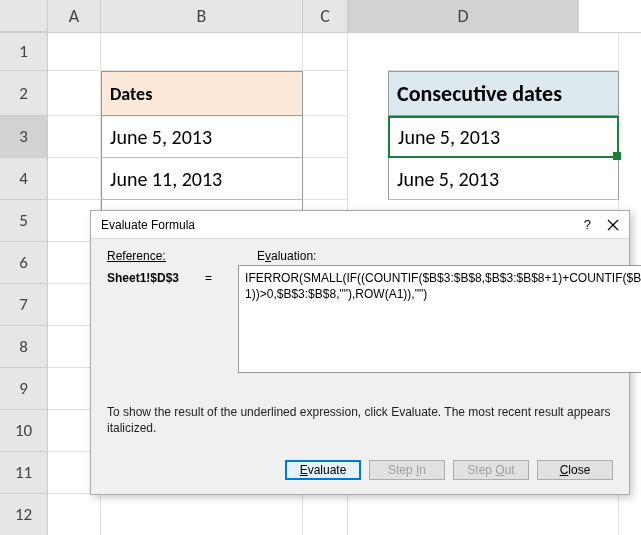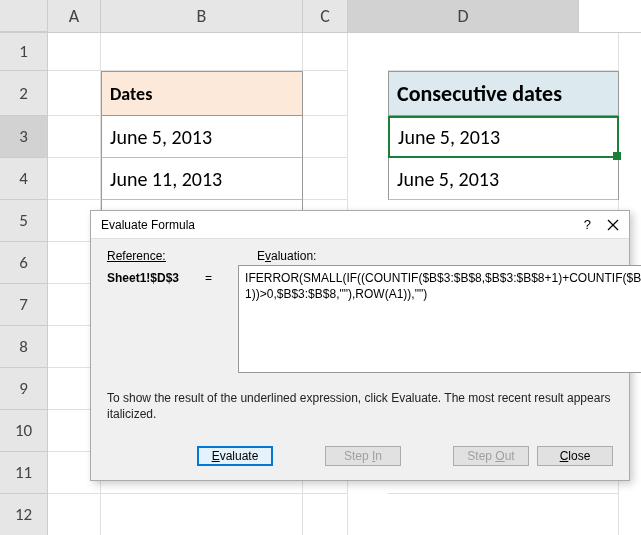--- a/index.html
+++ b/index.html
@@ -58,26 +58,26 @@
     .ref-label { width: 150px; text-decoration: underline; }
     .ref-label::first-letter { text-decoration: underline; }
     .eval-label { }
     
     .dialog-content { display: flex; align-items: flex-start; gap: 26px; }
     .ref-box { width: 140px; padding-top: 6px; font-weight: bold; }
     .eq { padding-top: 6px; }
     .eval-box { flex: 1; background: #fff; border: 1px solid #999; padding: 4px 6px; height: 108px; font-size: 12px; line-height: 1.35; position: relative; font-family: 'Segoe UI', Tahoma, sans-serif; overflow-wrap: break-word; }
     .eval-box .underlined { }
     
-    .dialog-hint { margin-top: 18px; font-size: 12px; color: #222; line-height: 1.3; }
+    .dialog-hint { margin-top: 32px; font-size: 12px; color: #222; line-height: 1.3; }
     
     .dialog-buttons { display: flex; justify-content: flex-end; gap: 8px; padding: 10px 16px 14px; }
     .dlg-btn { width: 76px; height: 20px; font-size: 12px; background: #e1e1e1; border: 1px solid #adadad; cursor: pointer; }
     .dlg-btn.primary { border: 2px solid #0078d7; background: #e5f1fb; }
-    .dlg-btn:disabled { color: #a0a0a0; margin-left: 44px; }
+    .dlg-btn:disabled { color: #a0a0a0; }
     .dlg-btn .u { text-decoration: underline; }
   </style>
 </head>
 <body>
 
 <div class="sheet">
   <div class="col-headers">
     <div class="corner"></div>
     <div class="col-header col-A">A</div>
     <div class="col-header col-B">B</div>

